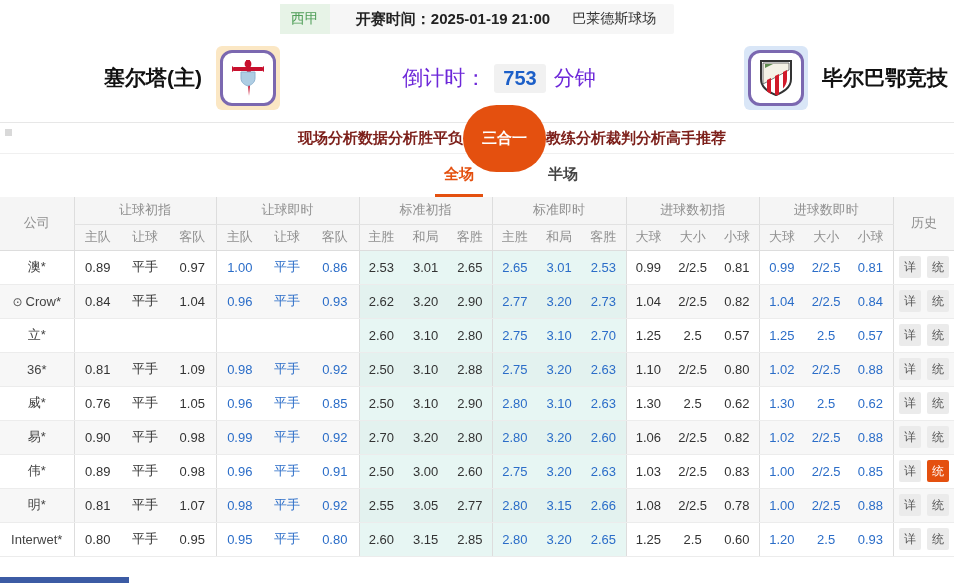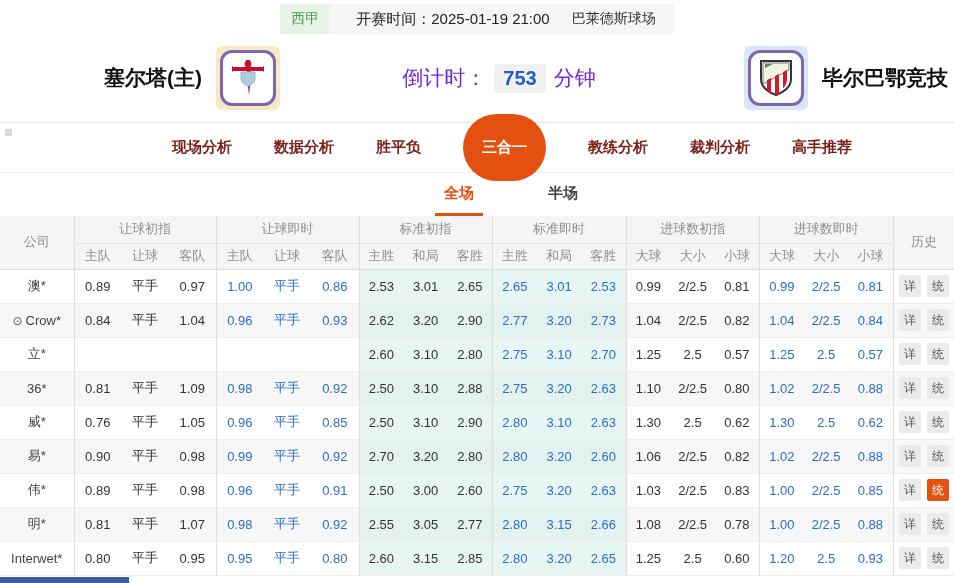--- a/index.html
+++ b/index.html
@@ -4,40 +4,40 @@
 <style>
   * { margin:0; padding:0; box-sizing:border-box; }
   html,body { width:954px; height:583px; overflow:hidden; background:#fff;
     font-family:"Liberation Sans","DejaVu Sans",sans-serif; }
   body { position:relative; }
 
   
   .top-strip { display:flex; justify-content:center; margin-top:4px; }
   .match-bar { display:flex; align-items:center; background:#f6f6f6; border-radius:2px; padding-right:18px; }
   .league-badge { background:#e7f3e7; color:#4f9e58; font-size:14px; padding:6px 11px; margin-right:26px; }
-  .kickoff { font-size:15px; font-weight:normal; color:#222; }
+  .kickoff { font-size:15px; font-weight:bold; color:#222; }
   .venue { font-size:14px; color:#333; margin-left:22px; }
 
   
   .teams { height:88px; display:flex; align-items:center; justify-content:space-between; padding:0 6px 0 0; }
   .team-side { display:flex; align-items:center; gap:14px; }
   .team-side.home { margin-left:104px; }
   .team-name { font-size:21px; font-weight:bold; color:#111; }
   .logo-outer { width:64px; height:64px; border-radius:6px; display:flex; align-items:center; justify-content:center; }
   .logo-outer.home { background:#fbe7c4; }
   .logo-outer.away { background:#d9e6f7; }
   .logo-inner { width:56px; height:56px; background:#fff; border:3px solid #7b68b0; border-radius:12px;
     display:flex; align-items:center; justify-content:center; }
   .countdown { display:flex; align-items:center; gap:8px; margin-right:26px; }
   .cd-label,.cd-unit { font-size:21px; color:#6d28d9; }
   .cd-value { background:#f1f1f1; color:#1c5fc8; font-size:20px; font-weight:bold; padding:3px 9px; border-radius:3px; }
 
   
-  .nav-bar { position:relative; height:51px; border-top:1px solid #e7e7e7; border-bottom:1px solid #f0f0f0;
-    display:flex; align-items:center; justify-content:center; gap:42px; padding-left:70px; }
+  .nav-bar { position:relative; height:32px; border-top:1px solid #e7e7e7; border-bottom:1px solid #f0f0f0;
+    display:flex; align-items:center; justify-content:center; padding-left:70px; }
   .nav-corner { position:absolute; left:5px; top:6px; width:7px; height:7px; background:#d9d9d9; }
   .nav-tab { font-size:15px; font-weight:bold; color:#7d201b; cursor:pointer; }
   .nav-tab.active { background:#e4500f; color:#fff; padding:24px 19px; border-radius:999px; }
 
   
   .sub-tabs { height:43px; display:flex; align-items:stretch; justify-content:center; gap:56px; padding-left:68px; }
   .sub-tab { font-size:15px; font-weight:bold; color:#444; display:flex; align-items:center;
     padding:0 9px; border-bottom:3px solid transparent; cursor:pointer; }
   .sub-tab.active { color:#e4500f; border-bottom-color:#e4500f; }
 

